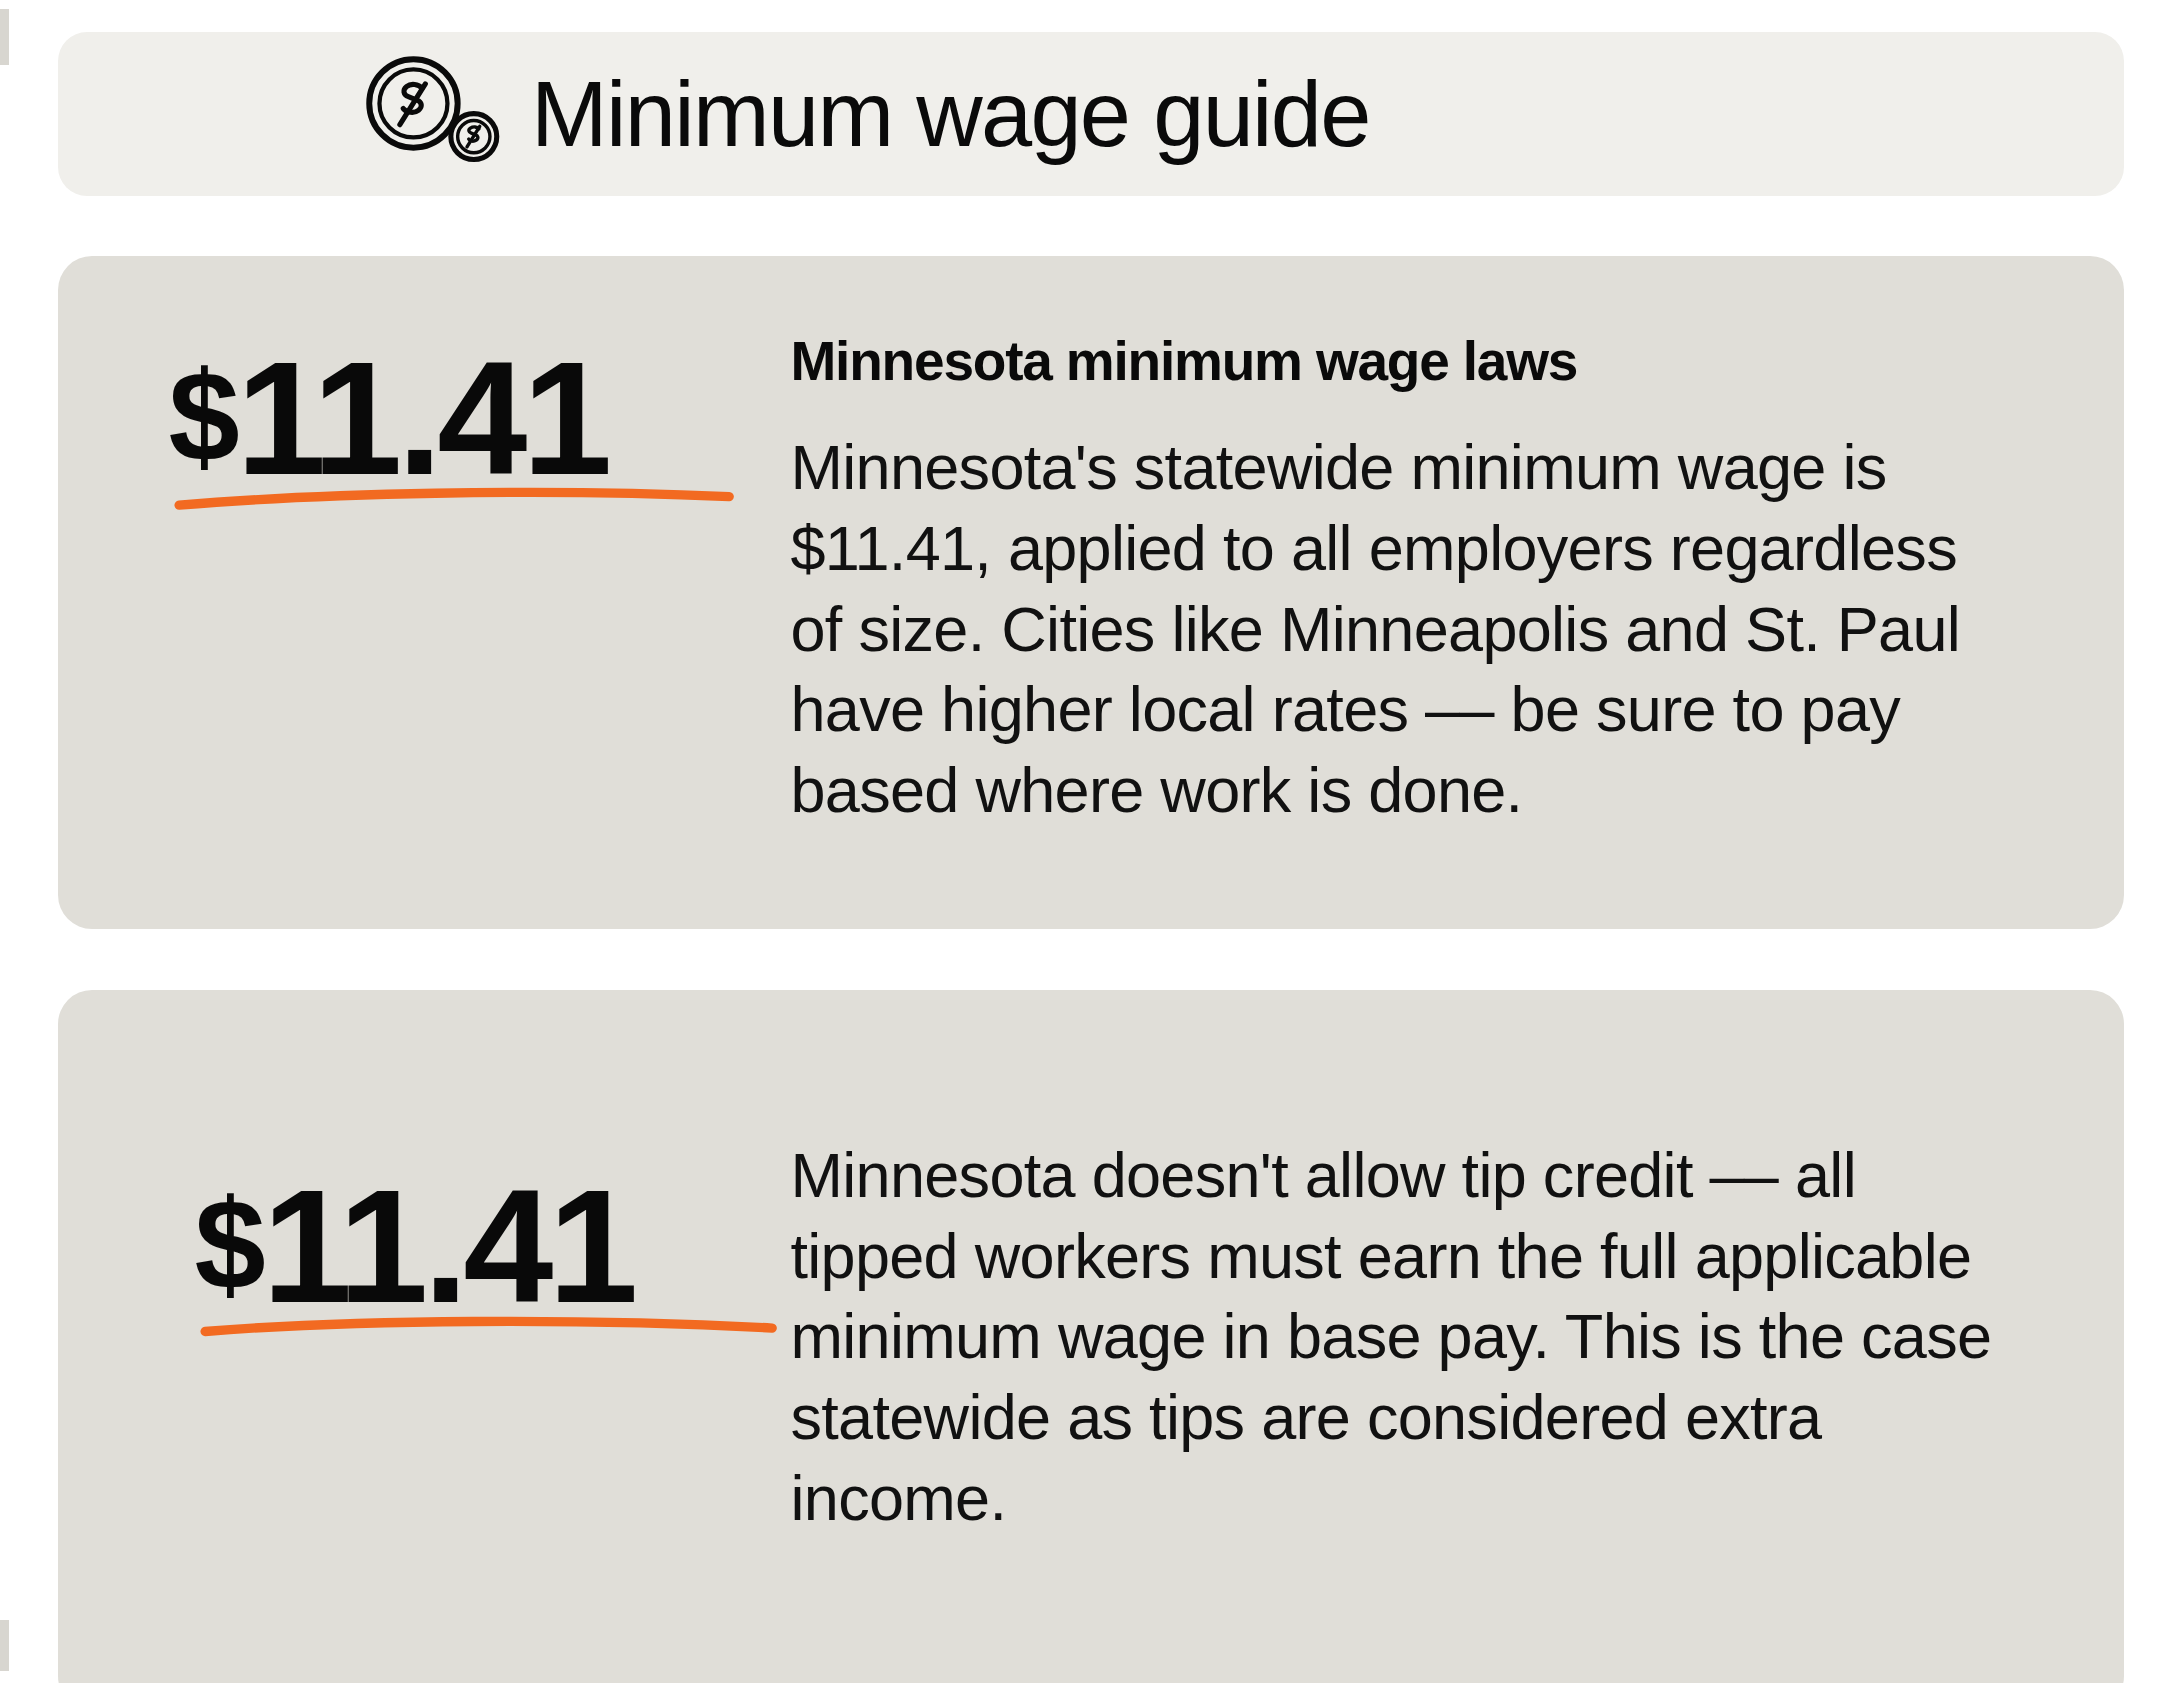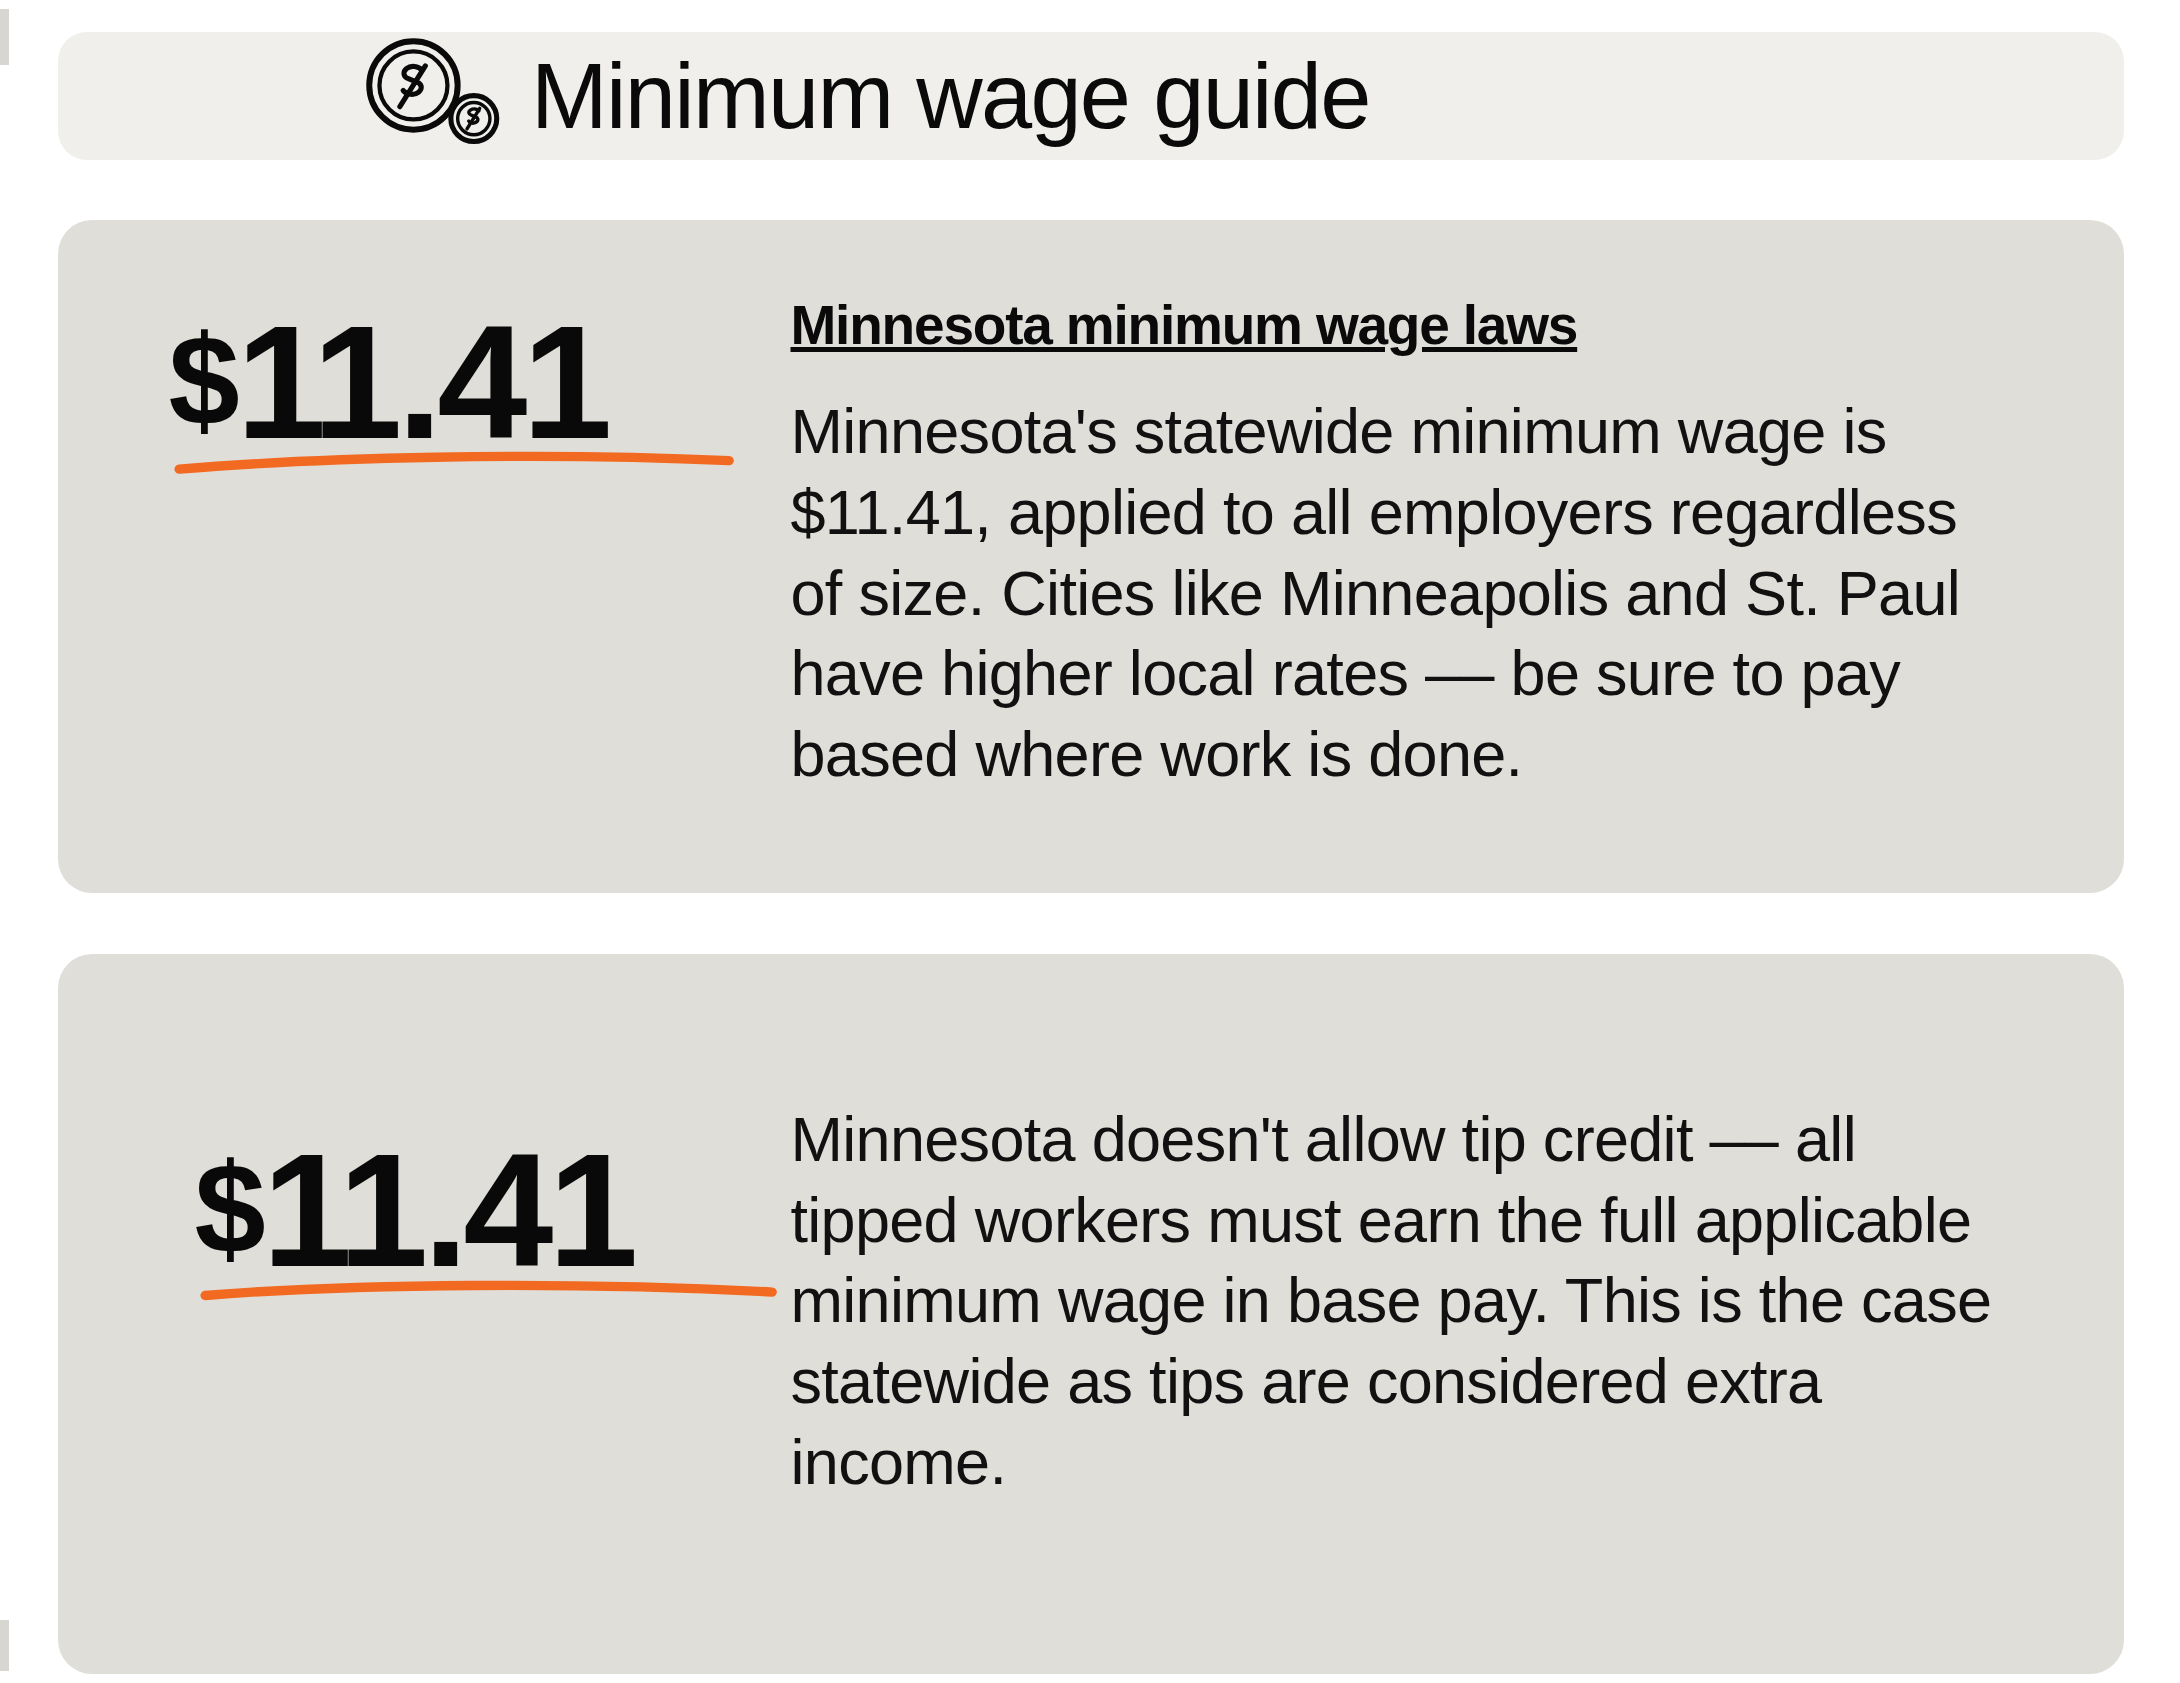--- a/index.html
+++ b/index.html
@@ -23,21 +23,21 @@
     padding: 32px 49px 0 49px;
     background: #ffffff;
   }
 
   
   .header-card {
     display: flex;
     align-items: center;
     background: #f0efeb;
     border-radius: 29px;
-    height: 128px;
+    height: 164px;
     margin: 0 8.5px 0 8.5px;
     padding: 0 34px;
     box-sizing: border-box;
   }
   .header-icon {
     width: 170px;
     flex: 0 0 170px;
     display: flex;
     align-items: center;
     justify-content: center;
@@ -108,21 +108,20 @@
   .card--second .text-col {
     padding-top: 94px;
   }
   .card-heading {
     font-size: 55px;
     font-weight: 700;
     color: #0a0a0a;
     letter-spacing: -1.2px;
     line-height: 1.05;
     margin: 0 0 37px 0;
-    text-decoration: underline;
   }
   .card-body {
     font-size: 63px;
     font-weight: 400;
     color: #111111;
     line-height: 1.28;
     letter-spacing: -0.7px;
     margin: 0;
     max-width: 1329px;
   }

